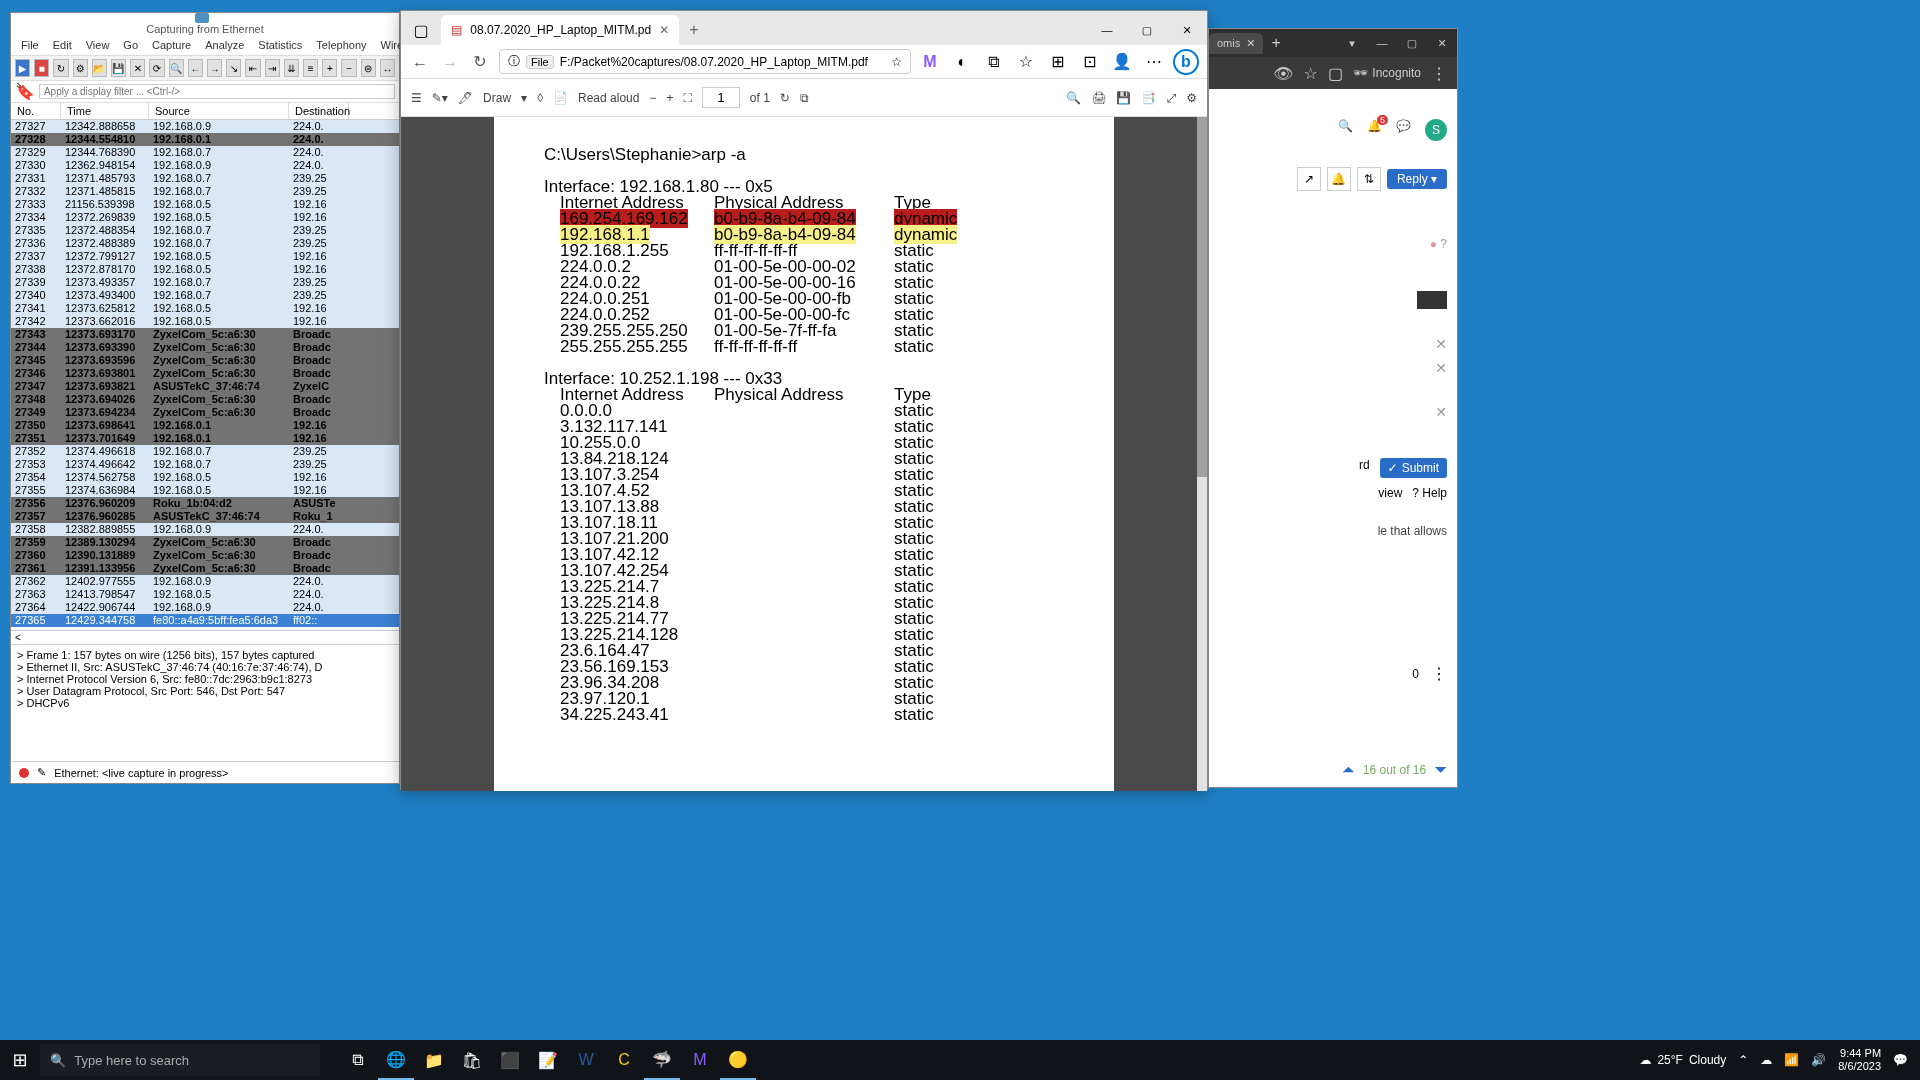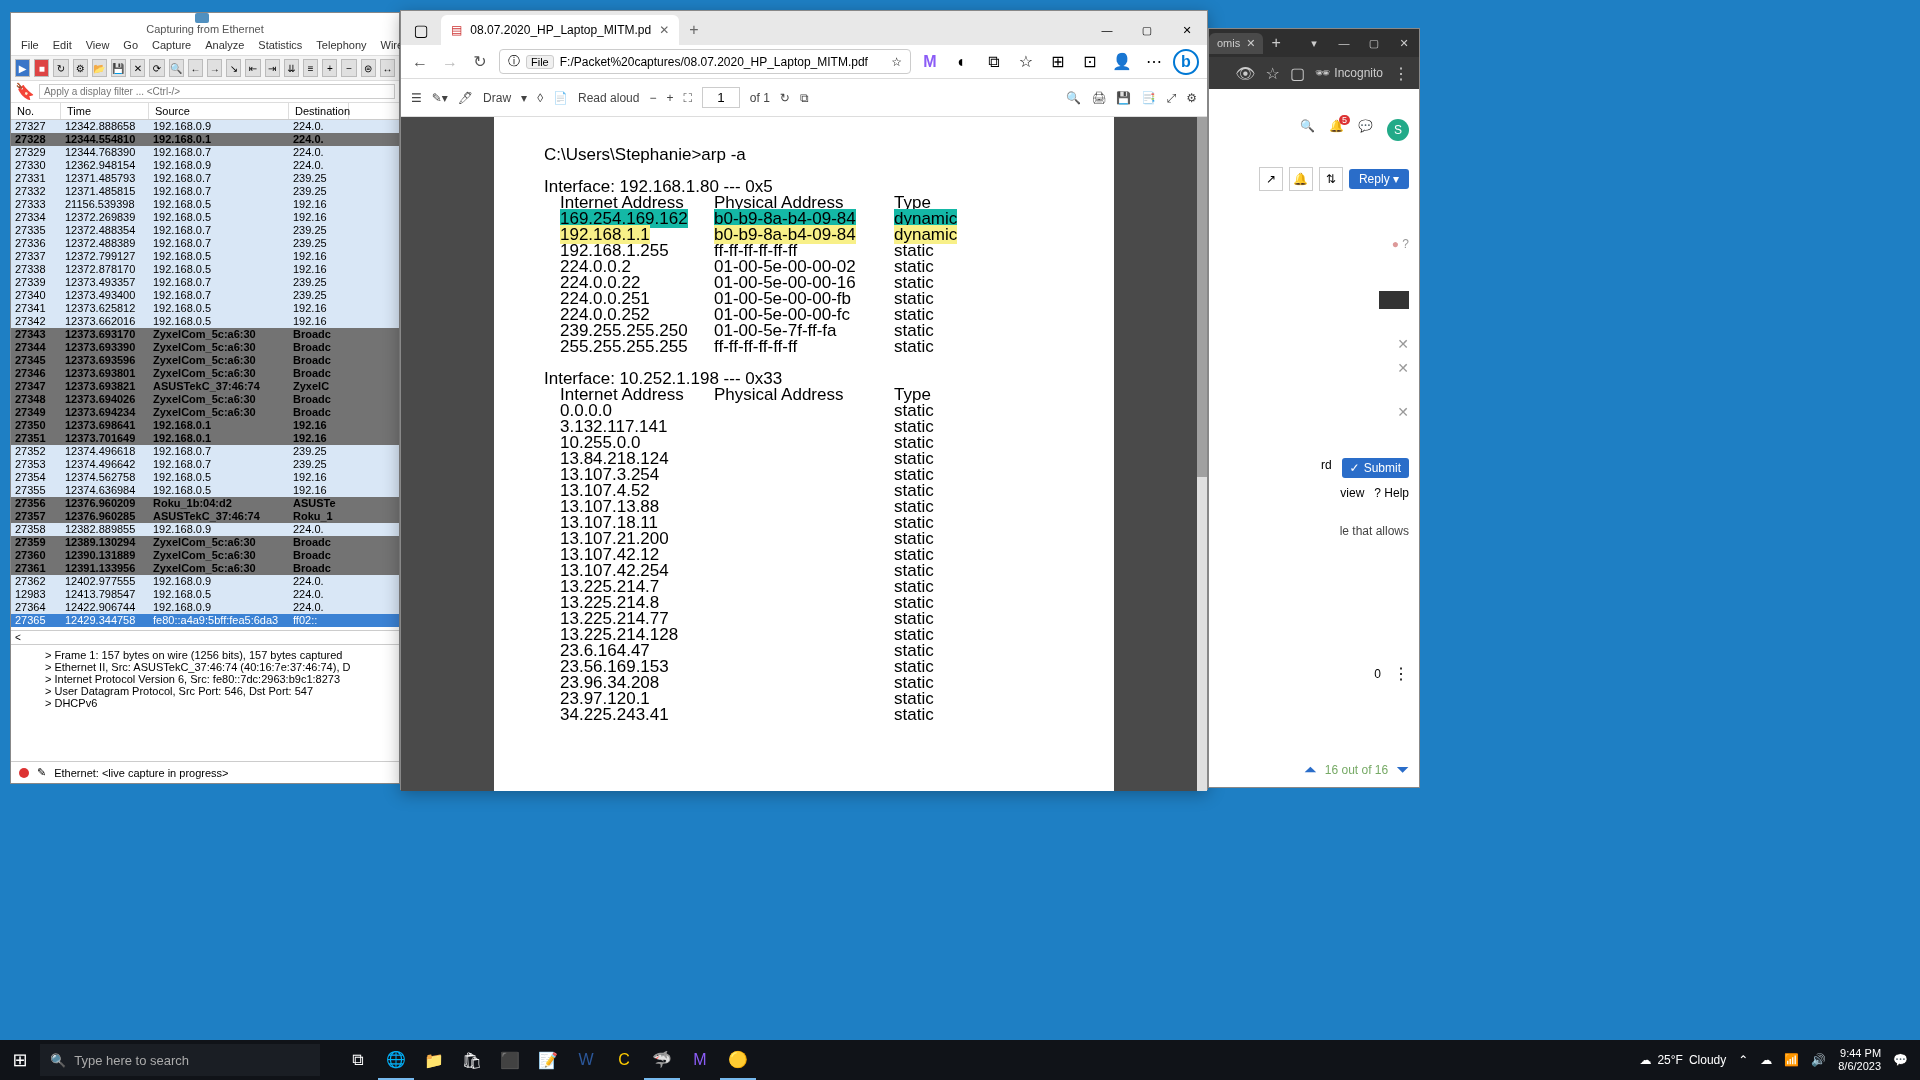--- a/index.html
+++ b/index.html
@@ -17,21 +17,21 @@
 .ws-header { display: flex; background: #fff; border-bottom: 1px solid #ccc; font-size: 11px; }
 .ws-header div { padding: 2px 6px; border-right: 1px solid #ddd; }
 .col-no { width: 50px; } .col-time { width: 88px; } .col-src { width: 140px; } .col-dst { width: 60px; }
 .ws-rows { font-family: 'Consolas', monospace; font-size: 11px; overflow: hidden; height: 510px; }
 .ws-row { display: flex; padding: 0; line-height: 13px; white-space: nowrap; }
 .ws-row.blue { background: #d9e7f6; }
 .ws-row.sel { background: #3b82d4; color: #fff; }
 .ws-row.cream { background: #737373; font-weight: bold; }
 .ws-row span { padding: 0 4px; overflow: hidden; }
 .ws-details { border-top: 1px solid #ccc; padding: 4px 6px; font-family: Consolas, monospace; font-size: 11px; height: 80px; overflow: hidden; }
-.ws-details div { white-space: nowrap; margin-left: 28px; }
+.ws-details div { white-space: nowrap; }
 .ws-status { position: absolute; bottom: 0; height: 22px; border-top: 1px solid #ccc; width: 100%; display: flex; align-items: center; font-size: 11px; padding: 0 8px; gap: 8px; }
 .ws-status .dot { width: 10px; height: 10px; background: #d33; border-radius: 50%; }
 
 
 .edge { position: absolute; top: 10px; left: 400px; width: 808px; height: 780px; background: #fff; border: 1px solid #888; box-shadow: 0 4px 16px rgba(0,0,0,.3); }
 .edge-tabs { height: 34px; background: #e8e8e8; display: flex; align-items: flex-end; }
 .edge-tab-view { width: 40px; height: 30px; display: flex; align-items: center; justify-content: center; }
 .edge-tab { background: #fff; height: 30px; display: flex; align-items: center; padding: 0 10px; border-radius: 6px 6px 0 0; font-size: 12px; gap: 8px; }
 .edge-tab .x { color: #666; }
 .edge-newtab { padding: 0 10px; color: #666; height: 30px; display: flex; align-items: center; }
@@ -42,27 +42,27 @@
 .edge-addrbar { flex: 1; border: 1px solid #ccc; border-radius: 4px; padding: 3px 8px; font-size: 12px; display: flex; align-items: center; gap: 6px; }
 .edge-addrbar .file-badge { background: #f0f0f0; border: 1px solid #ccc; padding: 0 4px; border-radius: 3px; font-size: 11px; }
 .edge-ext { display: flex; gap: 10px; }
 .edge-ext div { width: 22px; height: 22px; display: flex; align-items: center; justify-content: center; }
 .bing-circle { width: 26px; height: 26px; border: 2px solid #0078d4; border-radius: 50%; display: flex; align-items: center; justify-content: center; color: #0078d4; font-weight: bold; }
 .pdf-toolbar { height: 38px; border-bottom: 1px solid #ddd; display: flex; align-items: center; gap: 10px; padding: 0 10px; font-size: 12px; color: #444; }
 .pdf-toolbar .sp { flex: 1; }
 .pdf-toolbar input { width: 38px; text-align: center; border: 1px solid #ccc; padding: 2px; }
 .pdf-body { background: #4a4a4a; height: 674px; display: flex; justify-content: center; overflow: hidden; position: relative; }
 .pdf-page { background: #fff; width: 620px; padding: 20px 50px; font-family: Consolas, monospace; font-size: 17px; line-height: 16px; }
-.pdf-page .hl-orange { background: #14b8a6; }
+.pdf-page .hl-orange { background: #b91c1c; }
 .pdf-page .hl-yellow { background: #f8f088; }
 .pdf-scrollbar { position: absolute; right: 0; top: 0; width: 10px; height: 100%; background: #e0e0e0; }
 .pdf-scrollbar .thumb { width: 100%; height: 360px; background: #a0a0a0; }
 
 
-.chrome { position: absolute; top: 28px; left: 1208px; width: 212px; height: 760px; background: #fff; border: 1px solid #888; }
+.chrome { position: absolute; top: 28px; left: 1208px; width: 250px; height: 760px; background: #fff; border: 1px solid #888; }
 .chrome-tabs { height: 28px; background: #2f2f2f; display: flex; align-items: center; }
 .chrome-tab { background: #4a4a4a; color: #ccc; font-size: 11px; padding: 4px 8px; border-radius: 6px 6px 0 0; display: flex; align-items: center; gap: 6px; }
 .chrome-newtab { color: #ccc; padding: 0 8px; }
 .chrome-wincontrols { margin-left: auto; display: flex; color: #ccc; }
 .chrome-wincontrols div { width: 30px; text-align: center; font-size: 11px; }
 .chrome-addr { height: 32px; background: #3a3a3a; display: flex; align-items: center; justify-content: flex-end; padding: 0 10px; gap: 10px; color: #ccc; }
 .chrome-addr .incognito { display: flex; align-items: center; gap: 4px; font-size: 12px; }
 .chrome-body { background: #fff; padding: 10px; font-size: 12px; }
 .chrome-toolbar { display: flex; gap: 6px; justify-content: flex-end; align-items: center; padding: 6px 0; }
 .chrome-toolbar .tbtn { width: 24px; height: 24px; border: 1px solid #ccc; display: flex; align-items: center; justify-content: center; }
@@ -353,21 +353,21 @@
         <span class="col-src">ZyxelCom_5c:a6:30</span>
         <span class="col-dst">Broadc</span>
       </div>
       <div class="ws-row blue">
         <span class="col-no">27362</span>
         <span class="col-time">12402.977555</span>
         <span class="col-src">192.168.0.9</span>
         <span class="col-dst">224.0.</span>
       </div>
       <div class="ws-row blue">
-        <span class="col-no">12983</span>
+        <span class="col-no">27363</span>
         <span class="col-time">12413.798547</span>
         <span class="col-src">192.168.0.5</span>
         <span class="col-dst">224.0.</span>
       </div>
       <div class="ws-row blue">
         <span class="col-no">27364</span>
         <span class="col-time">12422.906744</span>
         <span class="col-src">192.168.0.9</span>
         <span class="col-dst">224.0.</span>
       </div>

